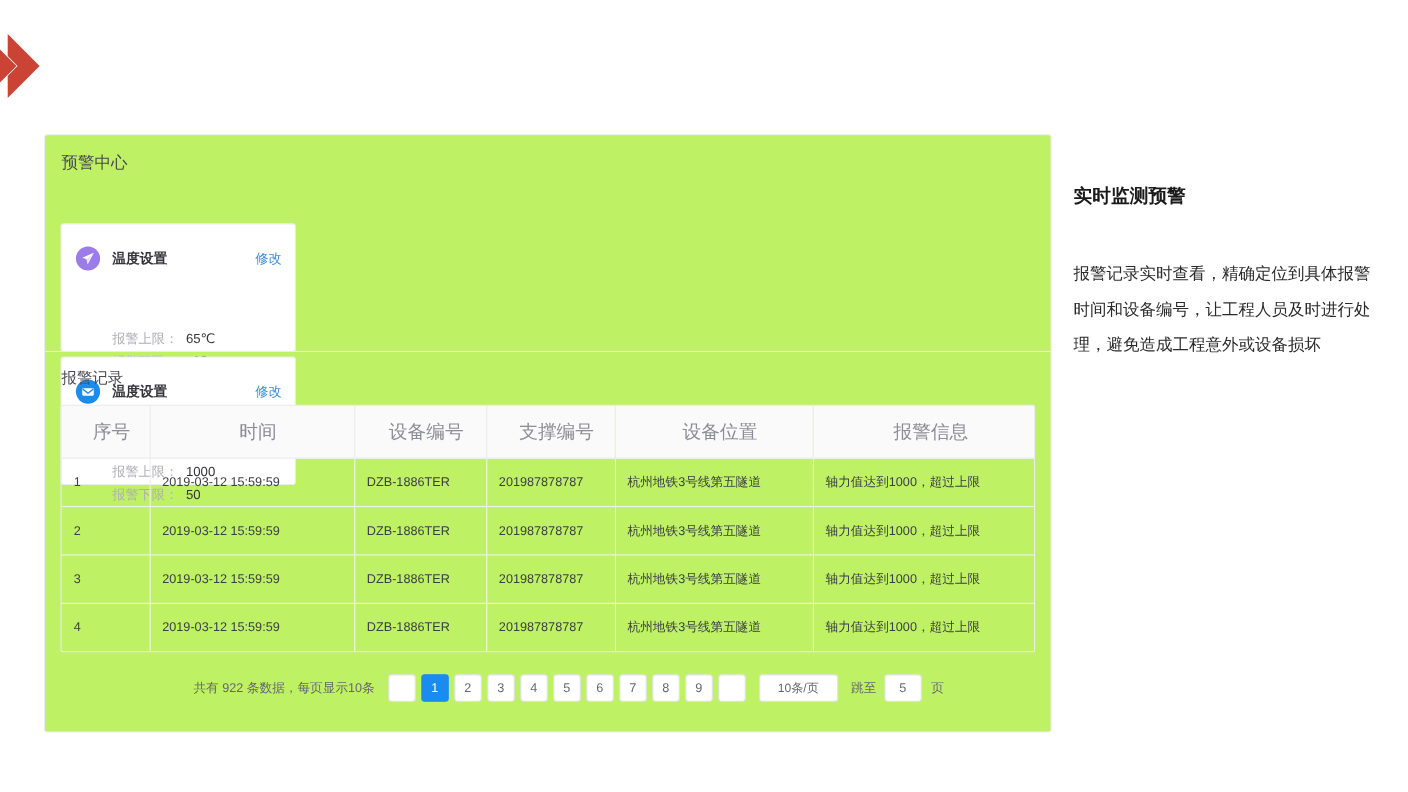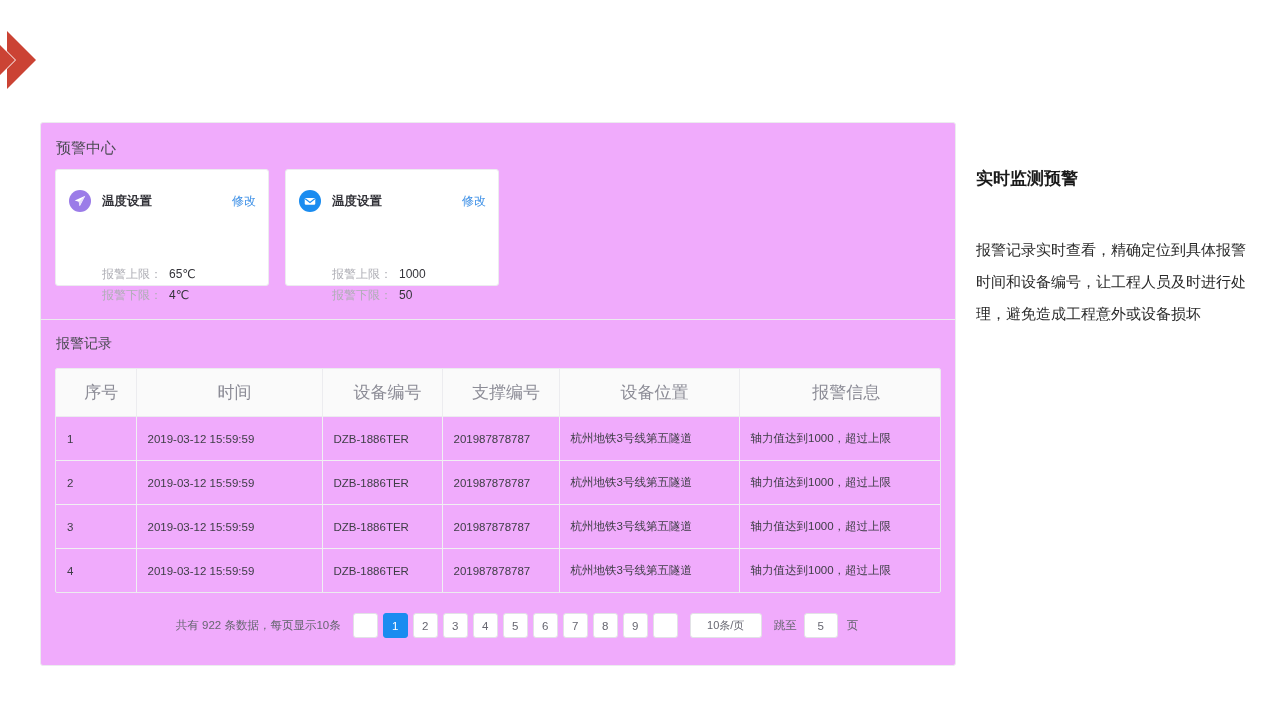--- a/index.html
+++ b/index.html
@@ -29,38 +29,39 @@
     color: #1f3864;
     letter-spacing: 0.5px;
     white-space: nowrap;
   }
 
   
   .panel {
     position: absolute;
     left: 40px; top: 122px;
     width: 916px; height: 544px;
-    background: #f0abfc;
+    background: #bef264;
     border: 1px solid #ececef;
     border-radius: 3px;
   }
   .panel-title {
     position: absolute;
     left: 15px; top: 16px;
     font-size: 15px;
     color: #4a4a52;
     font-weight: normal;
   }
 
   
   .setting-cards {
     position: absolute;
-    left: 14px; top: 46px;
-    display: flex;
-    gap: 16px;
+    left: 14px; top: 80px;
+    display: flex;
+    gap: 4px;
+    flex-direction: column;
   }
   .setting-card {
     width: 214px; height: 117px;
     border: 1px solid #ececef;
     border-radius: 3px;
     background: #fff;
     position: relative;
   }
   .sc-head {
     position: absolute;

